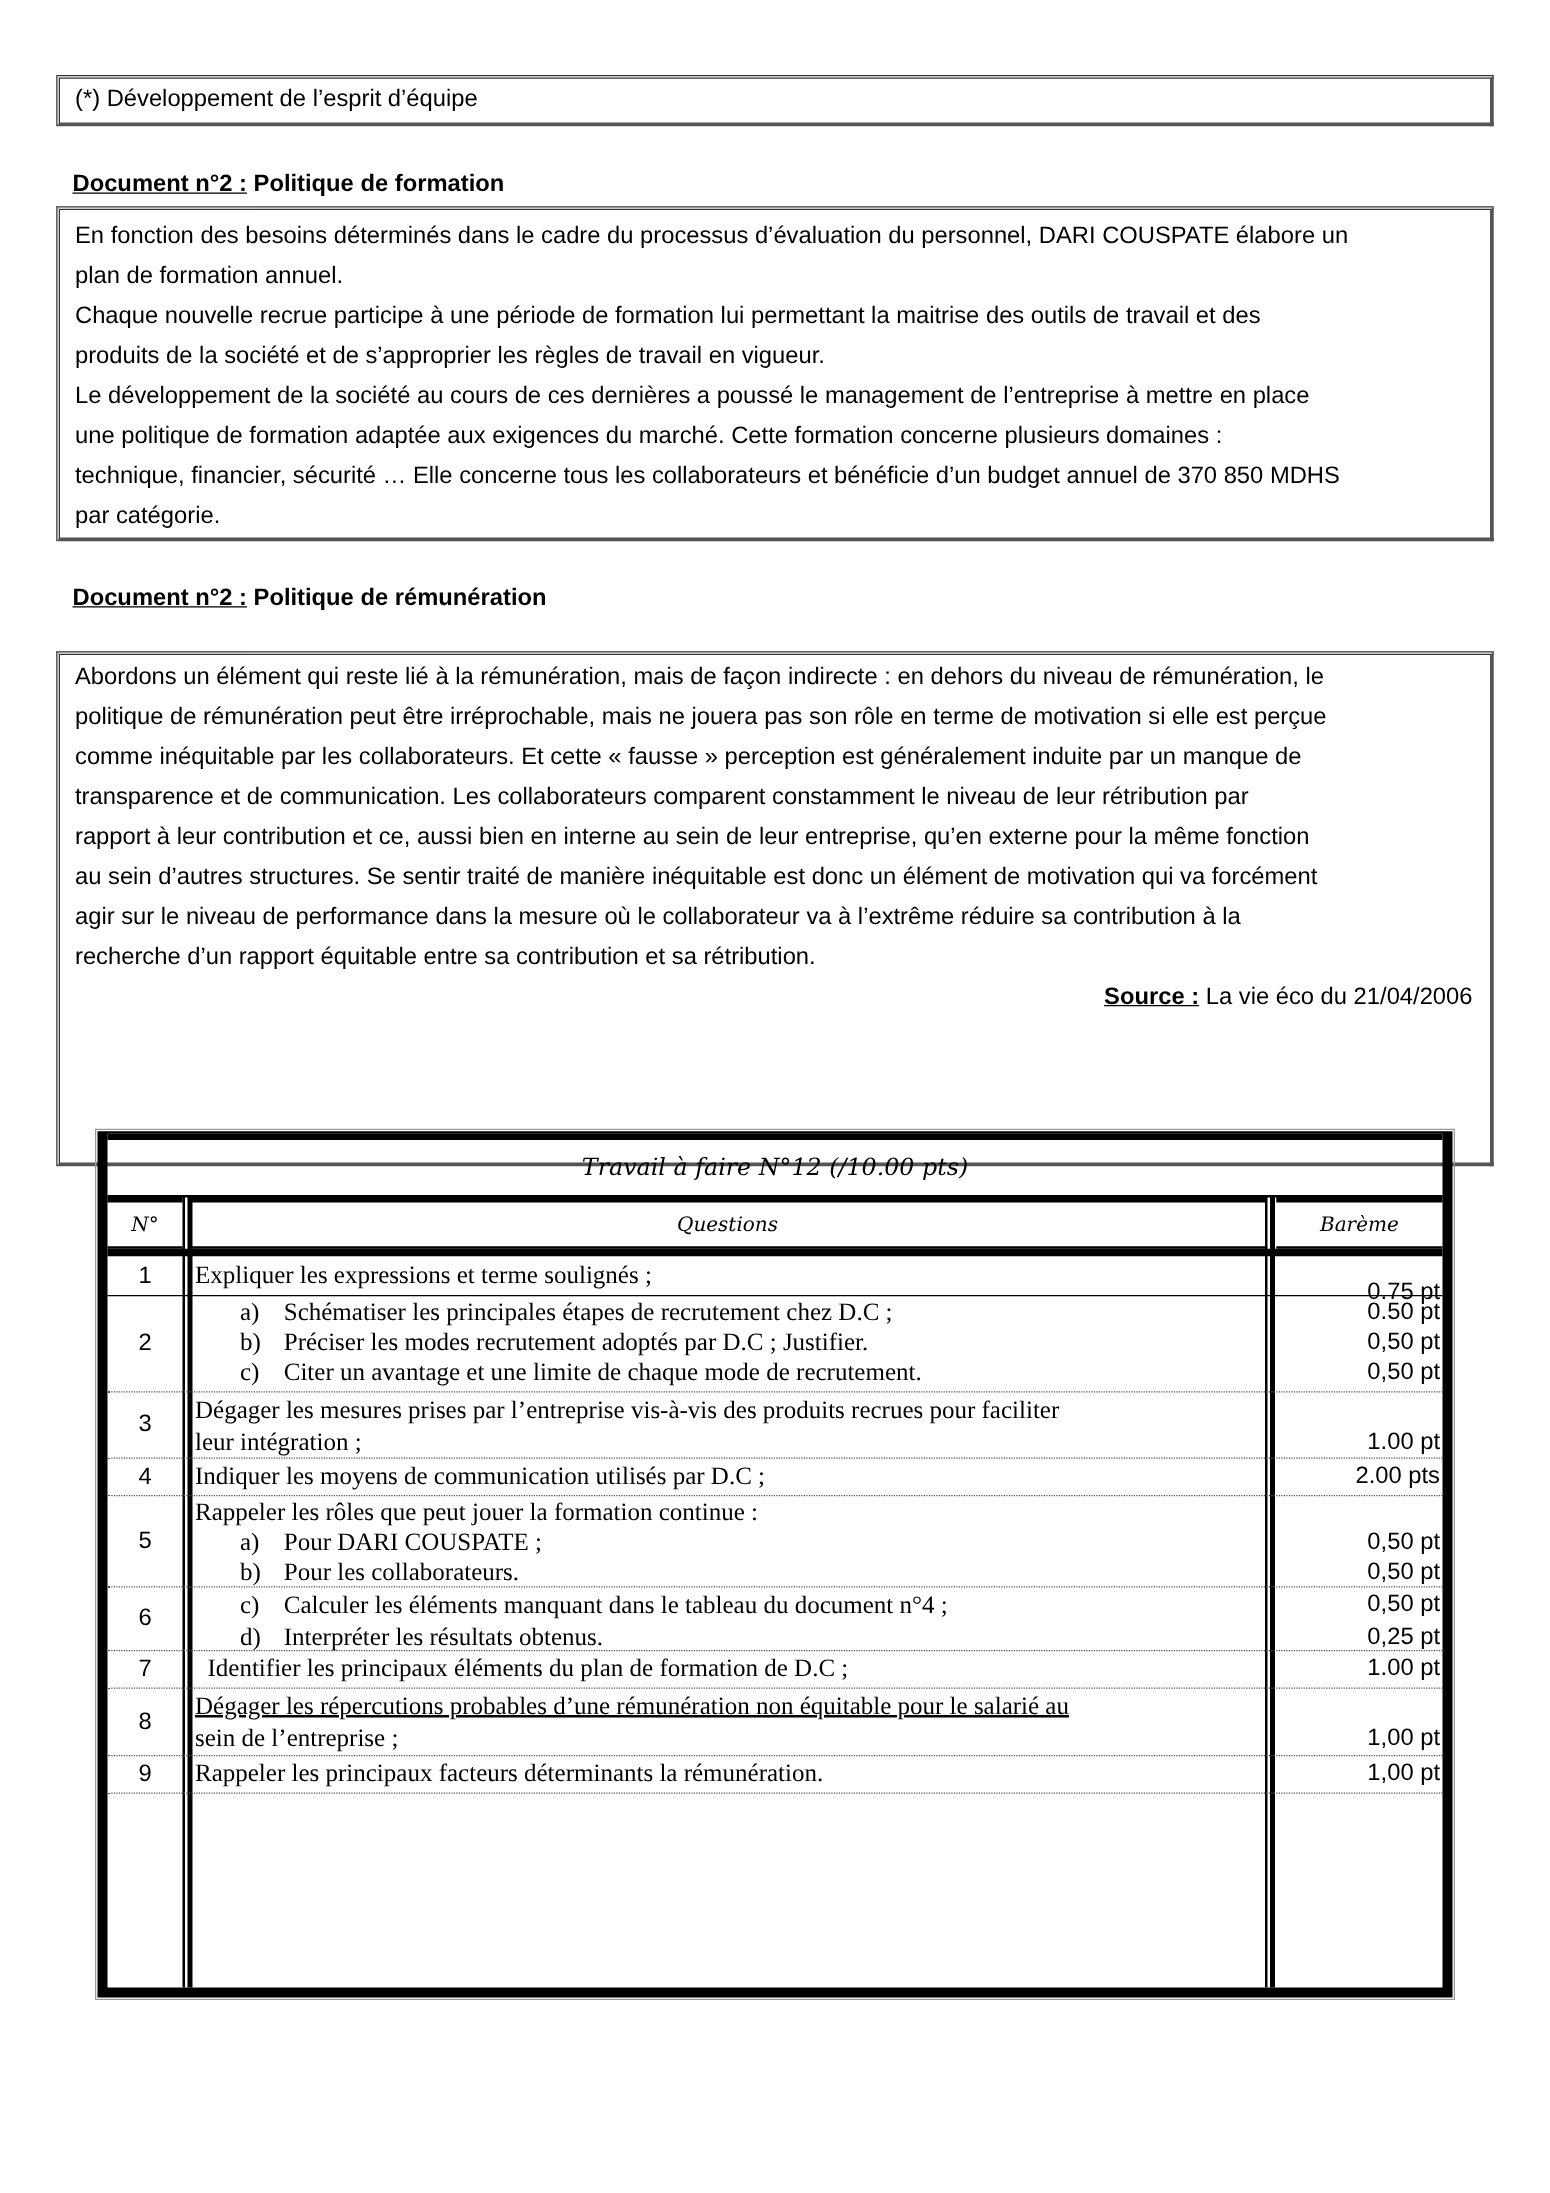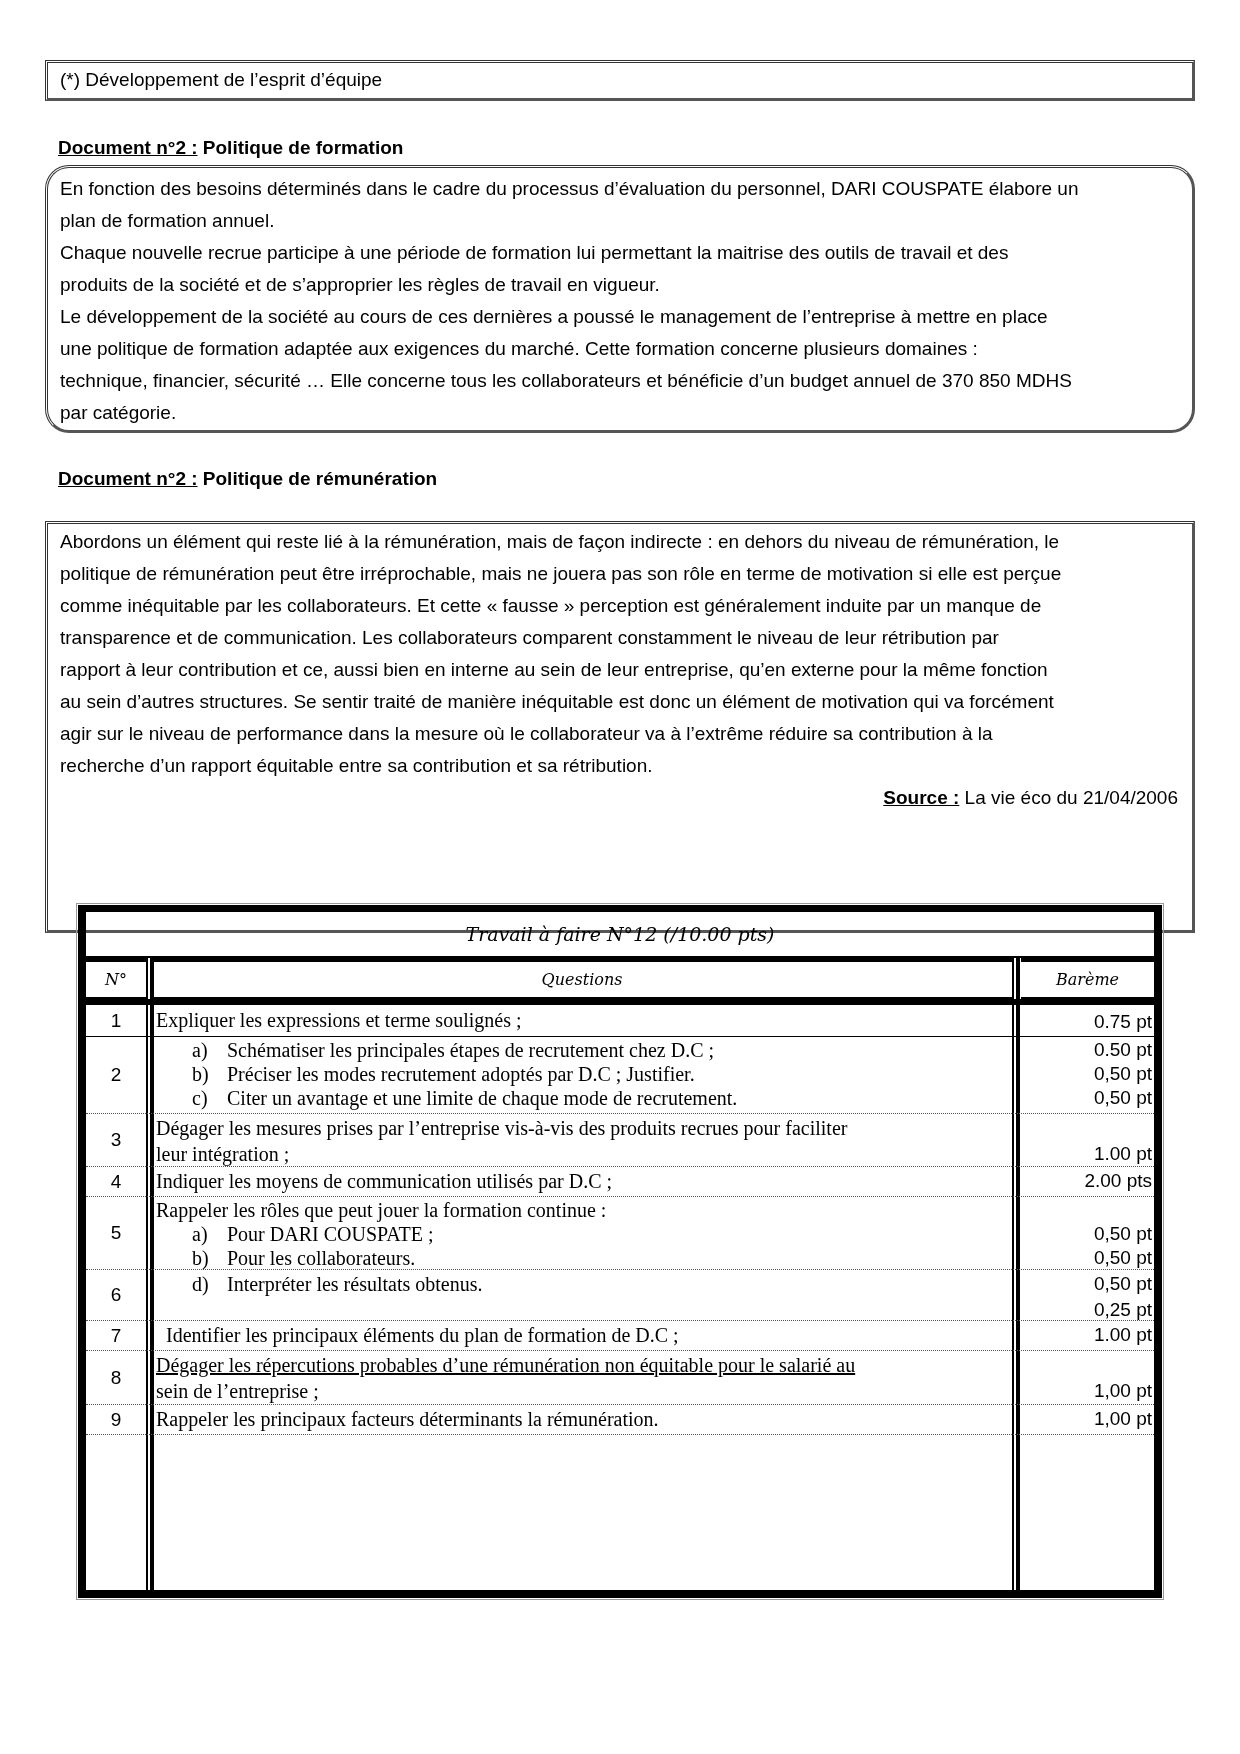--- a/index.html
+++ b/index.html
@@ -67,21 +67,21 @@
 </head>
 <body>
 
 <div class="box" style="top:60px;height:41px;line-height:34px;">
   <p>(*) Développement de l’esprit d’équipe</p>
 </div>
 
 <div class="doc-title" style="top:137px;">
   <span class="u">Document n°2 :</span><span> Politique de formation</span>
 </div>
-<div class="box" style="top:165px;height:268px;padding-top:5px;border-radius:24px;">
+<div class="box" style="top:165px;height:268px;padding-top:5px;">
   <p>En fonction des besoins déterminés dans le cadre du processus d’évaluation du personnel, DARI COUSPATE élabore un</p>
   <p>plan de formation annuel.</p>
   <p>Chaque nouvelle recrue participe à une période de formation lui permettant la maitrise des outils de travail et des</p>
   <p>produits de la société et de s’approprier les règles de travail en vigueur.</p>
   <p>Le développement de la société au cours de ces dernières a poussé le management de l’entreprise à mettre en place</p>
   <p>une politique de formation adaptée aux exigences du marché. Cette formation concerne plusieurs domaines :</p>
   <p>technique, financier, sécurité … Elle concerne tous les collaborateurs et bénéficie d’un budget annuel de 370 850 MDHS</p>
   <p>par catégorie.</p>
 </div>
 
@@ -108,21 +108,21 @@
   <div class="vline" style="left:60px;top:50px;bottom:0;width:2px;"></div>
   <div class="vline" style="left:64px;top:50px;bottom:0;width:4px;"></div>
   <div class="vline" style="left:926px;top:50px;bottom:0;width:2px;"></div>
   <div class="vline" style="left:930px;top:50px;bottom:0;width:4px;"></div>
   <div id="rows">
       <div class="row first" style="top: 92px; height: 38px; border-bottom: 1px solid rgb(0, 0, 0);">
         <div class="cell-no">1</div>
         <div class="cell-q" style="line-height: 26px; padding-top: 2px;">
           <span class="qline" style="white-space: pre;">Expliquer les expressions et terme soulignés ;</span>
         </div>
-        <div class="cell-b" style="line-height: 26px; padding-top: 4px;">
+        <div class="cell-b" style="line-height: 26px; padding-top: 16px;">
           <span class="qline">0.75 pt</span>
         </div>
       </div>
       <div class="row" style="top: 130px; height: 77px; border-bottom: 1px dotted rgb(85, 85, 85);">
         <div class="cell-no">2</div>
         <div class="cell-q" style="line-height: 24px; padding-top: 1px;">
           <span class="sub"><span class="lbl">a)</span><span>Schématiser les principales étapes de recrutement chez D.C ;</span></span>
           <span class="sub"><span class="lbl">b)</span><span>Préciser les modes recrutement adoptés par D.C ; Justifier.</span></span>
           <span class="sub"><span class="lbl">c)</span><span>Citer un avantage et une limite de chaque mode de recrutement.</span></span>
         </div>
@@ -161,20 +161,21 @@
         </div>
         <div class="cell-b" style="line-height: 24px; padding-top: 1px;">
           <span class="qline">&nbsp;</span>
           <span class="qline">0,50 pt</span>
           <span class="qline">0,50 pt</span>
         </div>
       </div>
       <div class="row" style="top: 363px; height: 51px;">
         <div class="cell-no">6</div>
         <div class="cell-q" style="line-height: 26px; padding-top: 1px;">
+          <span class="sub"><span class="lbl">c)</span><span>Calculer les éléments manquant dans le tableau du document n°4 ;</span></span>
           <span class="sub"><span class="lbl">d)</span><span>Interpréter les résultats obtenus.</span></span>
         </div>
         <div class="cell-b" style="line-height: 26px; padding-top: 1px;">
           <span class="qline">0,50 pt</span>
           <span class="qline">0,25 pt</span>
         </div>
       </div>
       <div class="row" style="top: 414px; height: 30px;">
         <div class="cell-no">7</div>
         <div class="cell-q" style="line-height: 26px; padding-top: 1px;">

